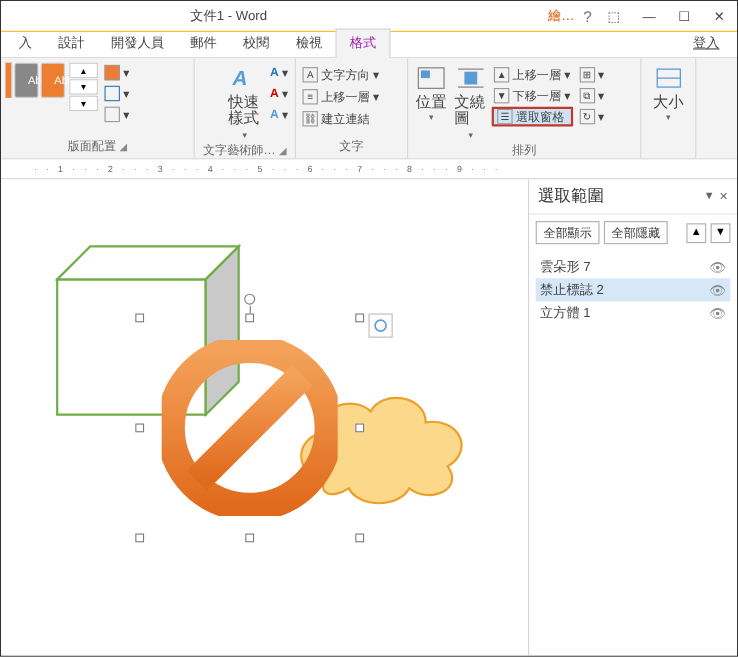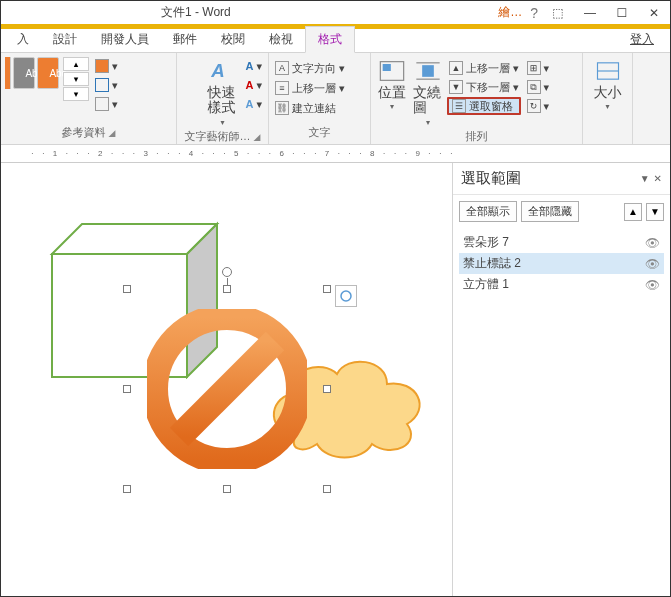--- a/index.html
+++ b/index.html
@@ -1,19 +1,19 @@
 <!DOCTYPE html>
 <html><head>
 <meta charset="utf-8">
 <style>
 * { box-sizing: border-box; margin: 0; padding: 0; font-family: "Microsoft JhengHei", "Segoe UI", sans-serif; }
 body { background: #fff; width: 671px; height: 597px; overflow: hidden; border: 1px solid #333; position: relative; }
 
 
-.titlebar { height: 28px; background: #fff; display: flex; align-items: center; font-size: 12px; border-bottom: 5px solid #eab308; }
+.titlebar { height: 28px; background: #fff; display: flex; align-items: center; font-size: 12px; border-bottom: 1px solid #eab308; padding-left: 12px; }
 .titlebar .title { flex: 0 0 auto; margin-left: 160px; color: #444; }
 .titlebar .spacer { flex: 1; }
 .titlebar .tool-tab { color: #d35400; margin-right: 8px; }
 .titlebar .winbtns { display: flex; gap: 0; }
 .titlebar .winbtn { width: 32px; height: 28px; display: flex; align-items: center; justify-content: center; color: #444; font-size: 12px; }
 .help-icon { font-size: 14px; color: #777; margin-right: 4px; }
 
 
 .ribbon-tabs { height: 24px; display: flex; align-items: flex-end; font-size: 12px; padding-left: 4px; border-bottom: 1px solid #d4d4d4; background: #fff; }
 .ribbon-tabs .tab { padding: 4px 12px; color: #444; }
@@ -60,21 +60,21 @@
 .prohibit { width: 160px; height: 160px; margin: 20px; }
 .cloud { position: absolute; left: 250px; top: 175px; width: 180px; height: 120px; }
 
 
 .sel-handle { width: 8px; height: 8px; background: #fff; border: 1px solid #7a7a7a; position: absolute; }
 .sel-rotate { width: 10px; height: 10px; border: 1px solid #7a7a7a; border-radius: 50%; background: #fff; position: absolute; left: calc(50% - 5px); top: -22px; }
 .sel-rotate::after { content: ""; position: absolute; left: 4px; top: 10px; width: 1px; height: 12px; background: #7a7a7a; }
 .layout-opts { position: absolute; right: -30px; top: -4px; width: 22px; height: 22px; border: 1px solid #bbb; background: #fff; display: flex; align-items: center; justify-content: center; }
 
 
-.selpane { width: 218px; border-left: 1px solid #d4d4d4; background: #fff; display: flex; flex-direction: column; }
+.selpane { width: 190px; border-left: 1px solid #d4d4d4; background: #fff; display: flex; flex-direction: column; }
 .selpane-header { display: flex; align-items: center; padding: 6px 8px; border-bottom: 1px solid #e5e5e5; }
 .selpane-title { font-size: 15px; color: #333; flex: 1; }
 .selpane-ctrl { font-size: 10px; color: #666; margin-left: 4px; }
 .selpane-toolbar { display: flex; gap: 4px; padding: 6px; align-items: center; }
 .selpane-btn { border: 1px solid #adadad; background: #fdfdfd; font-size: 11px; padding: 2px 6px; color: #333; }
 .arrow-btn { border: 1px solid #adadad; background: #fdfdfd; width: 18px; height: 18px; font-size: 10px; display: flex; align-items: center; justify-content: center; }
 .selpane-list { padding: 4px 6px; font-size: 12px; }
 .selpane-item { display: flex; align-items: center; padding: 2px 4px; color: #444; }
 .selpane-item.selected { background: #d6e8f7; }
 .eye { margin-left: auto; color: #888; font-size: 12px; }
@@ -118,21 +118,21 @@
         <div class="minibtn">▴</div>
         <div class="minibtn">▾</div>
         <div class="minibtn">▾</div>
       </div>
       <div class="dropstack">
         <div class="row-item"><span class="sq" style="background:#ed7d31"></span>▾</div>
         <div class="row-item"><span class="sq" style="border-color:#2e75b6"></span>▾</div>
         <div class="row-item"><span class="sq"></span>▾</div>
       </div>
     </div>
-    <div class="group-label"><span>參考資料</span> <span class="gl-dialog-launcher">◢</span></div>
+    <div class="group-label"><span>版面配置</span> <span class="gl-dialog-launcher">◢</span></div>
   </div>
 
   <div class="group" style="width:92px">
     <div class="group-body" style="flex-direction:column;align-items:center">
       <div class="bigbtn">
         <svg class="ico" viewBox="0 0 24 20">
             <text x="2" y="15" font-size="16" fill="#5b9bd5" font-weight="bold" font-style="italic">A</text>
           </svg>
         <div class="lbl">快速樣式</div>
         <span class="tinyArrow">▾</span>

